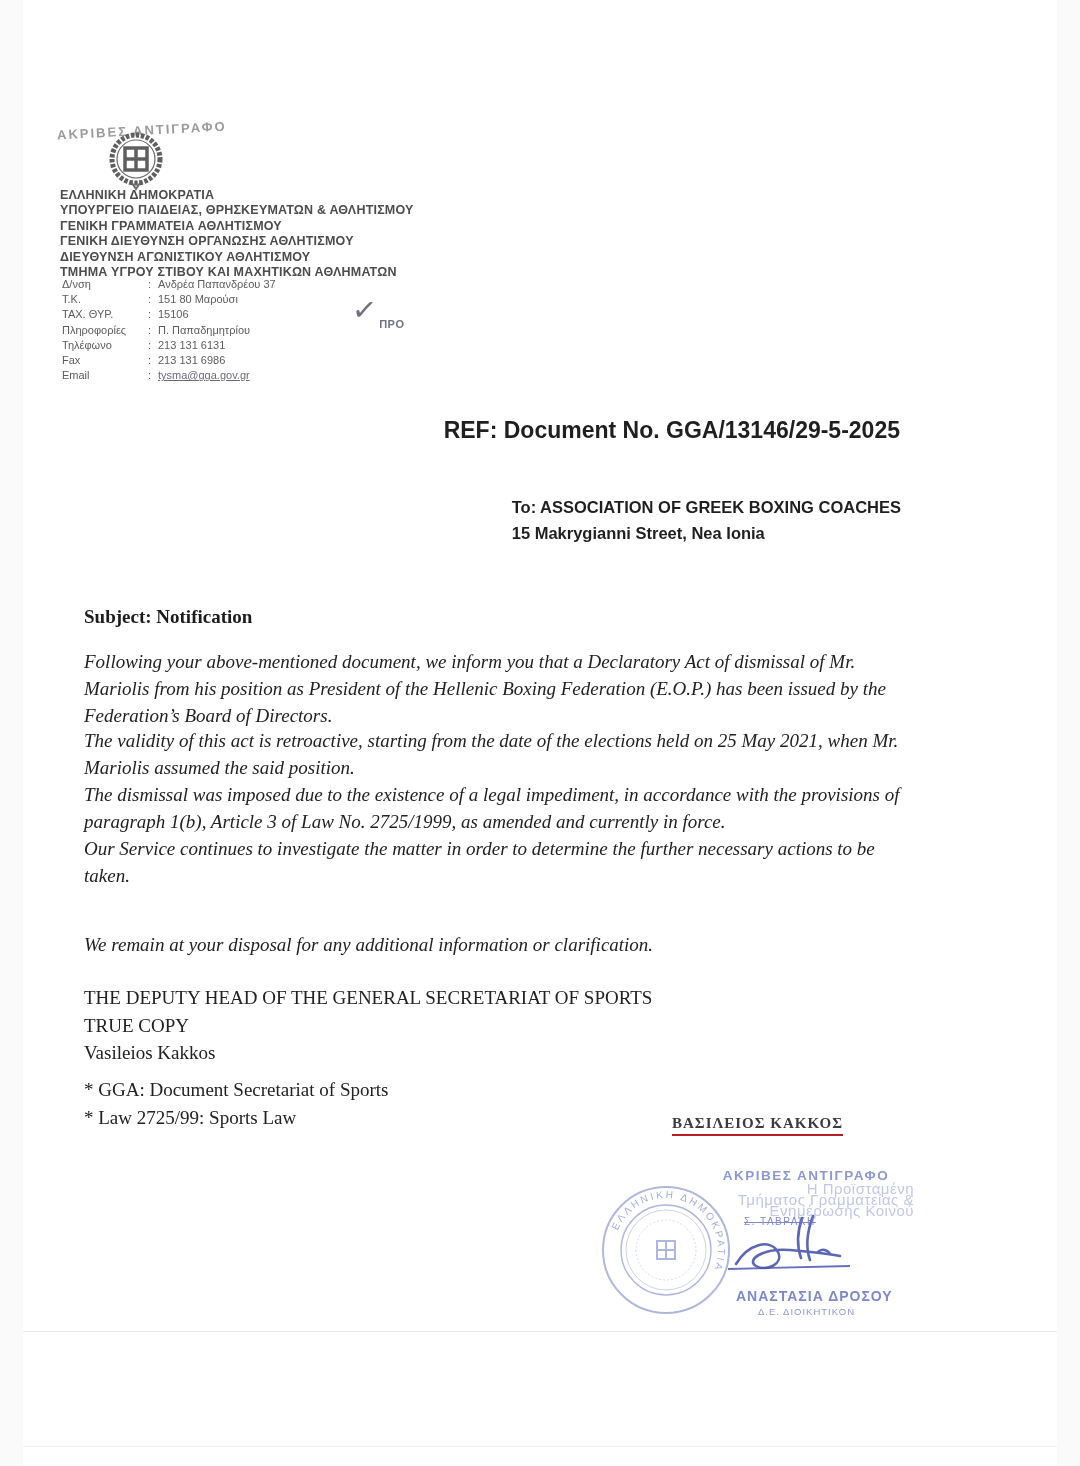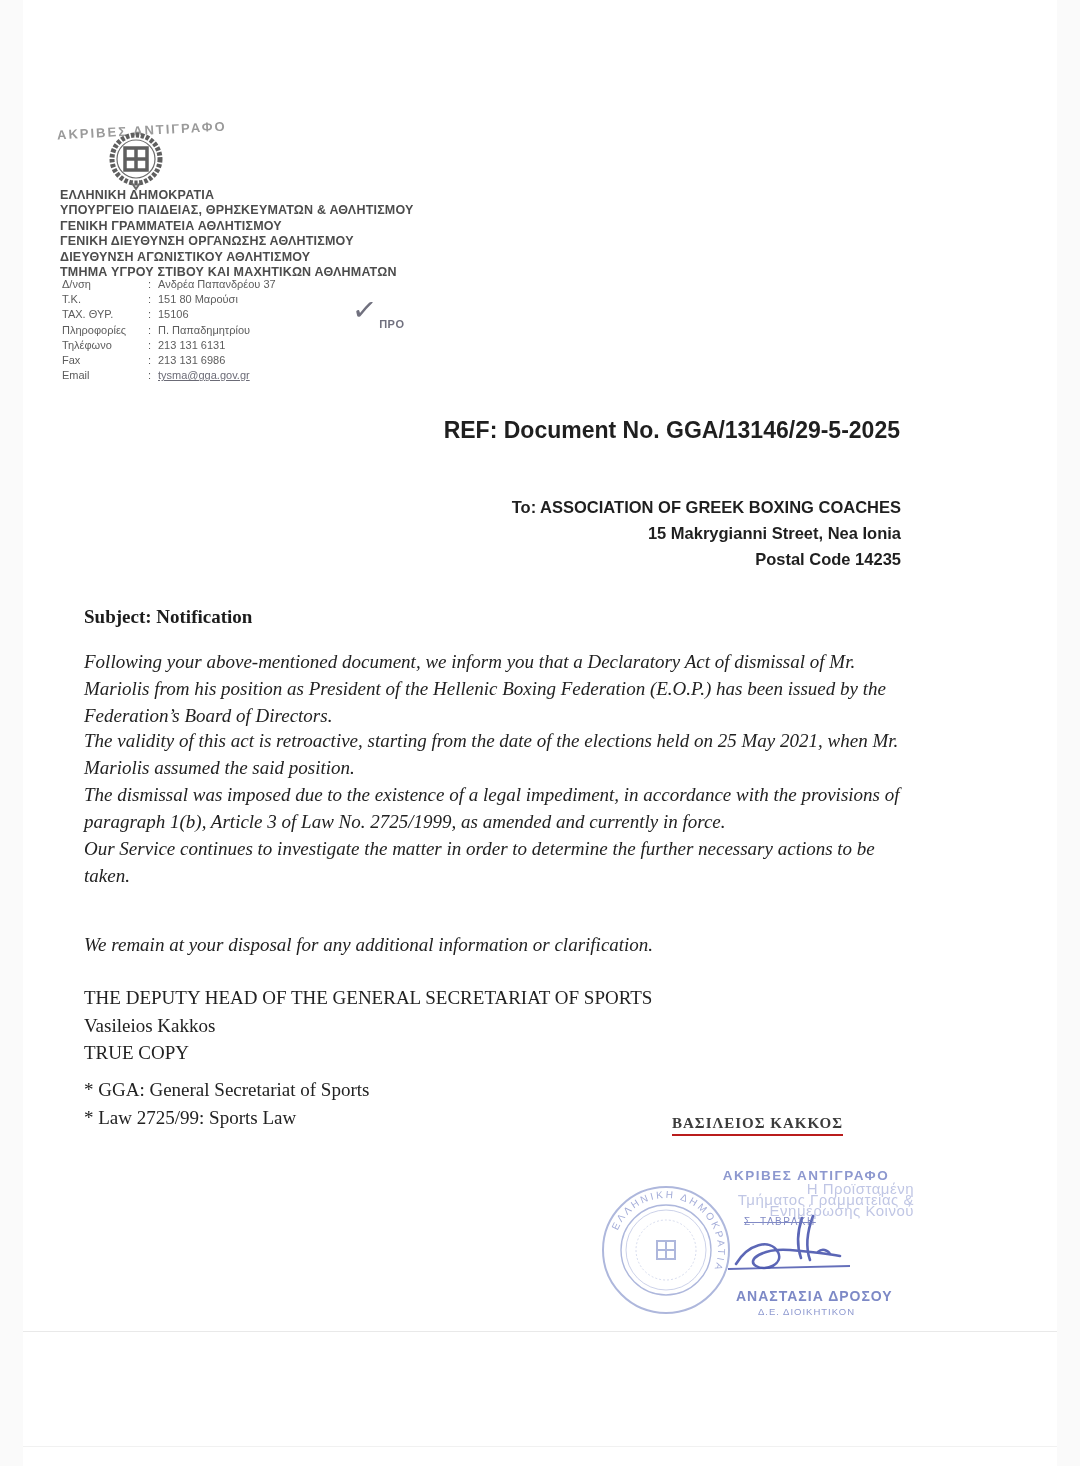--- a/index.html
+++ b/index.html
@@ -44,21 +44,21 @@
   .pros-mark .check{font-size:30px;font-family:"Liberation Serif",serif;transform:rotate(6deg);display:inline-block;font-weight:400;}
   .pros-mark .lbl{font-family:"Liberation Sans",sans-serif;font-size:11px;font-weight:bold;letter-spacing:0.5px;position:relative;top:8px;left:2px;}
 
   
   .ref-line{
     position:absolute;right:180px;top:417px;
     font-family:"Liberation Sans",sans-serif;font-weight:bold;
     font-size:23px;color:#1f1f1f;white-space:nowrap;
   }
   .recipient{
-    position:absolute;right:179px;top:495px;text-align:right;
+    position:absolute;right:179px;top:495px;
     font-family:"Liberation Sans",sans-serif;font-weight:bold;
     font-size:16.5px;line-height:25.8px;color:#1f1f1f;white-space:nowrap;
   }
 
   
   .subject{
     position:absolute;left:84px;top:606px;
     font-weight:bold;font-size:19px;color:#1c1c1c;
   }
   .para{position:absolute;left:84px;width:833px;font-size:19px;line-height:27px;color:#222222;font-style:italic;}
@@ -157,40 +157,39 @@
 
     <div class="pros-mark">
       <span class="check">✓</span><span class="lbl">ΠΡΟ</span>
     </div>
 
     <div class="ref-line">REF: Document No. GGA/13146/29-5-2025</div>
 
     <div class="recipient">
       <div>To: ASSOCIATION OF GREEK BOXING COACHES</div>
       <div>15 Makrygianni Street, Nea Ionia</div>
-      <div>Postal Code 14235</div>
     </div>
 
     <div class="subject">Subject: Notification</div>
     <div class="para p1">Following your above-mentioned document, we inform you that a Declaratory Act of dismissal of Mr. Mariolis from his position as President of the Hellenic Boxing Federation (E.O.P.) has been issued by the Federation’s Board of Directors.</div>
     <div class="para pblock">
       <div>The validity of this act is retroactive, starting from the date of the elections held on 25 May 2021, when Mr. Mariolis assumed the said position.</div>
       <div>The dismissal was imposed due to the existence of a legal impediment, in accordance with the provisions of paragraph 1(b), Article 3 of Law No. 2725/1999, as amended and currently in force.</div>
       <div>Our Service continues to investigate the matter in order to determine the further necessary actions to be taken.</div>
     </div>
     <div class="para p5">We remain at your disposal for any additional information or clarification.</div>
 
     <div class="signoff">
       <div>THE DEPUTY HEAD OF THE GENERAL SECRETARIAT OF SPORTS</div>
+      <div>TRUE COPY</div>
       <div>Vasileios Kakkos</div>
-      <div>TRUE COPY</div>
     </div>
 
     <div class="notes">
-      <div>* GGA: General Secretariat of Sports</div>
+      <div>* GGA: Document Secretariat of Sports</div>
       <div>* Law 2725/99: Sports Law</div>
     </div>
 
     <div class="signer-caps">ΒΑΣΙΛΕΙΟΣ ΚΑΚΚΟΣ</div>
 
     <div class="blue-stamp">
       <div class="title">ΑΚΡΙΒΕΣ ΑΝΤΙΓΡΑΦΟ</div>
       <div class="line">Η Προϊσταμένη</div>
       <div class="line">Τμήματος Γραμματείας &amp;</div>
       <div class="line">Ενημέρωσης Κοινού</div>

